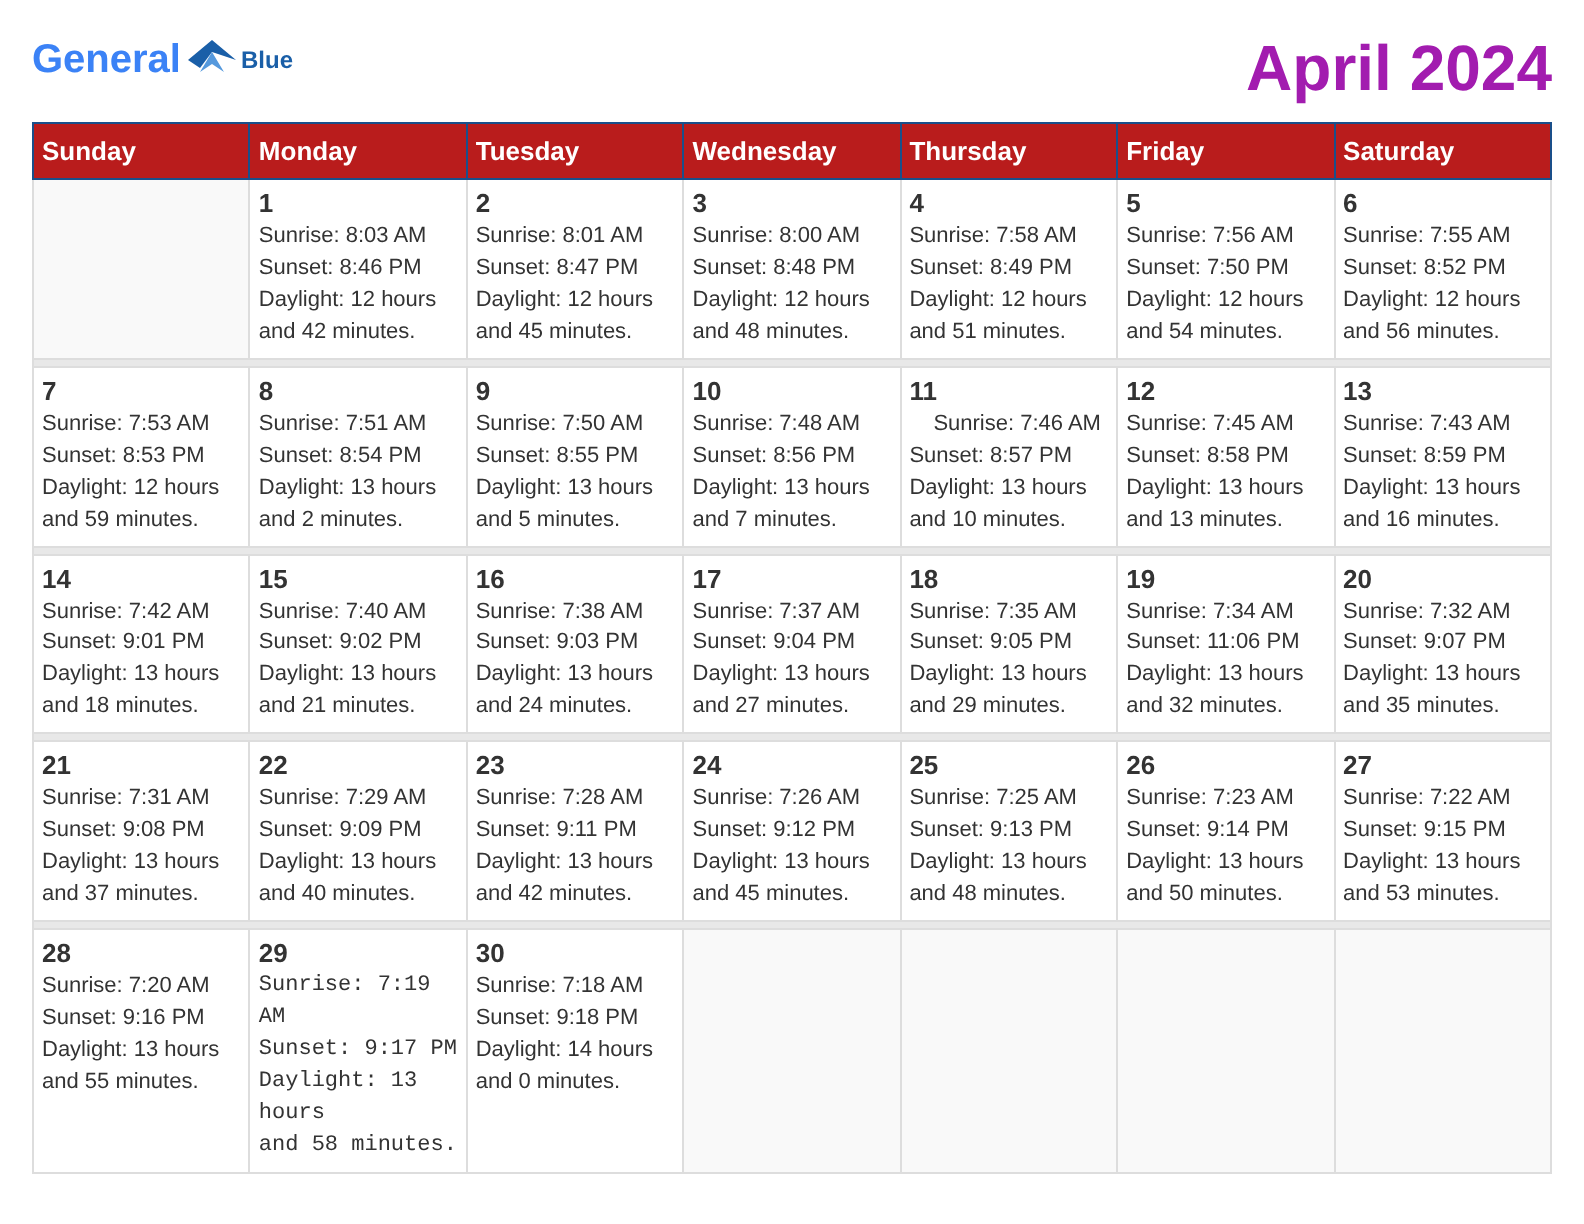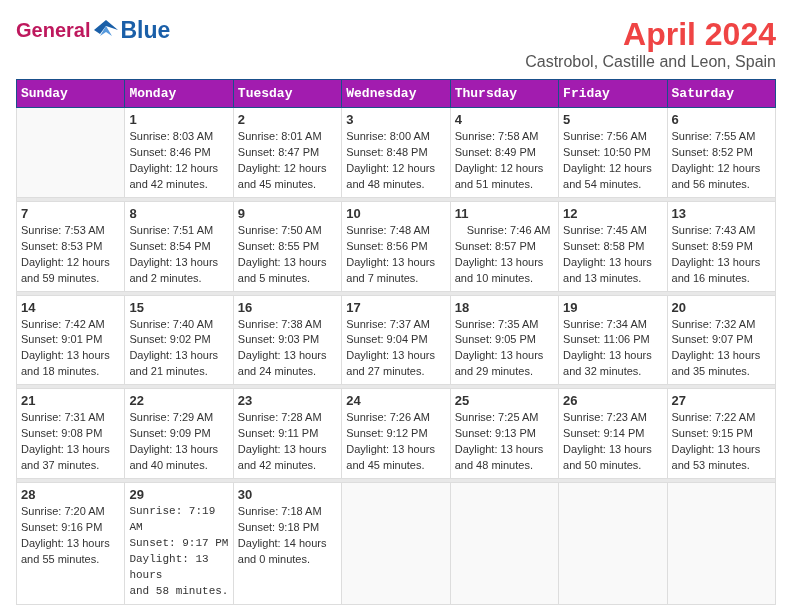--- a/index.html
+++ b/index.html
@@ -16,52 +16,51 @@
       align-items: flex-start;
       margin-bottom: 8px;
     }
     .logo {
       display: flex;
       align-items: center;
     }
     .logo-text-general {
       font-size: 20px;
       font-weight: bold;
-      color: #be185d;
+      color: #3b82f6;
     }
     .logo-text-blue {
-      font-size: 23px;
+      font-size: 12px;
       font-weight: bold;
       color: #1a5fa8;
     }
     .logo-bird {
       width: 28px;
       height: 28px;
       margin-left: 2px;
     }
     .title-area {
       text-align: right;
     }
     .month-title {
       font-size: 32px;
       font-weight: bold;
-      color: #ef4444;
+      color: #a21caf;
     }
     .location-title {
       font-size: 16px;
       color: #555;
     }
     table {
       width: 100%;
       border-collapse: collapse;
       table-layout: fixed;
     }
     thead tr {
-      background-color: #a21caf;
-      font-family: Liberation Mono, monospace;
+      background-color: #b91c1c;
     }
     thead th {
       color: #fff;
       padding: 6px 4px;
       font-size: 13px;
       text-align: left;
       border: 1px solid #1a4f8a;
     }
     tbody tr {
       border-bottom: 1px solid #ccc;
@@ -104,21 +103,20 @@
   <div class="logo">
     <span class="logo-text-general">General</span>
     <svg class="logo-bird" viewBox="0 0 28 28">
       <polygon points="14,4 26,14 14,10 8,18 2,14" fill="#1a5fa8"></polygon>
       <polygon points="14,10 20,20 14,16 8,20" fill="#5599dd"></polygon>
     </svg>
     <span class="logo-text-blue">Blue</span>
   </div>
   <div class="title-area">
     <div class="month-title">April 2024</div>
-    <div class="location-title">Castrobol, Castille and Leon, Spain</div>
   </div>
 </div>
 
 <table>
   <thead>
     <tr>
     <th>Sunday</th>
         <th>Monday</th>
         <th>Tuesday</th>
         <th>Wednesday</th>
@@ -140,21 +138,21 @@
 and 45 minutes.</span></td>
         <td><span class="day-number">3</span><span class="day-info" style="white-space: pre-line; text-align: center;">Sunrise: 8:00 AM
 Sunset: 8:48 PM
 Daylight: 12 hours
 and 48 minutes.</span></td>
         <td><span class="day-number">4</span><span class="day-info" style="white-space: pre-line;">Sunrise: 7:58 AM
 Sunset: 8:49 PM
 Daylight: 12 hours
 and 51 minutes.</span></td>
         <td><span class="day-number">5</span><span class="day-info" style="white-space: pre-line;">Sunrise: 7:56 AM
-Sunset: 10:50 PM
+Sunset: 7:50 PM
 Daylight: 12 hours
 and 54 minutes.</span></td>
         <td><span class="day-number">6</span><span class="day-info" style="white-space: pre-line;">Sunrise: 7:55 AM
 Sunset: 8:52 PM
 Daylight: 12 hours
 and 56 minutes.</span></td>
       </tr>
       <tr class="row-divider">
         <td colspan="7"></td>
       </tr>

